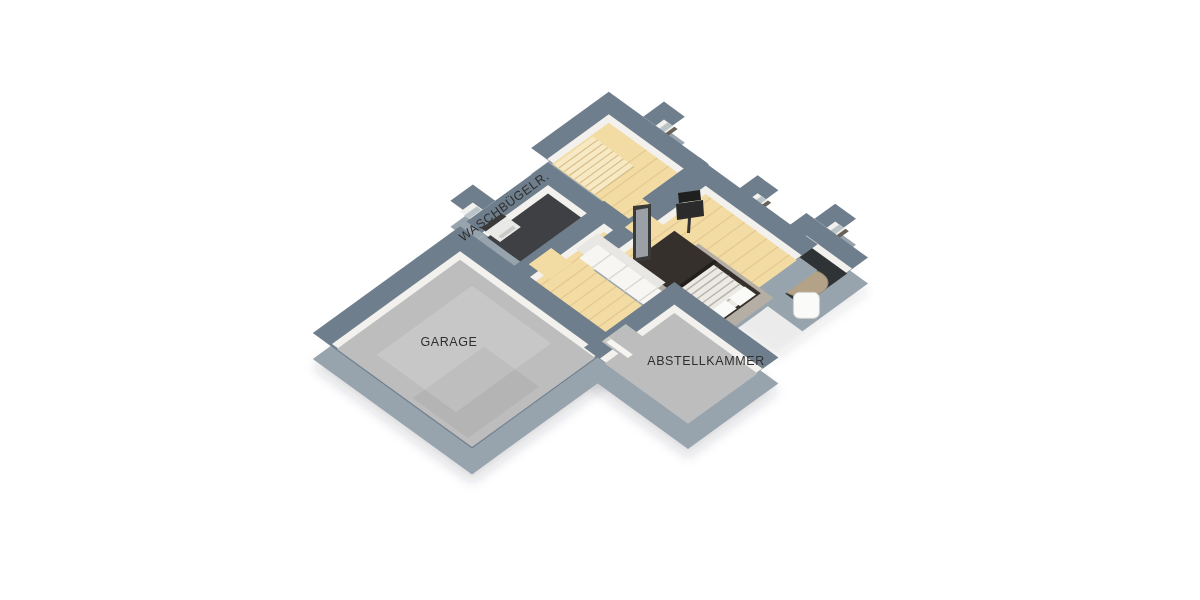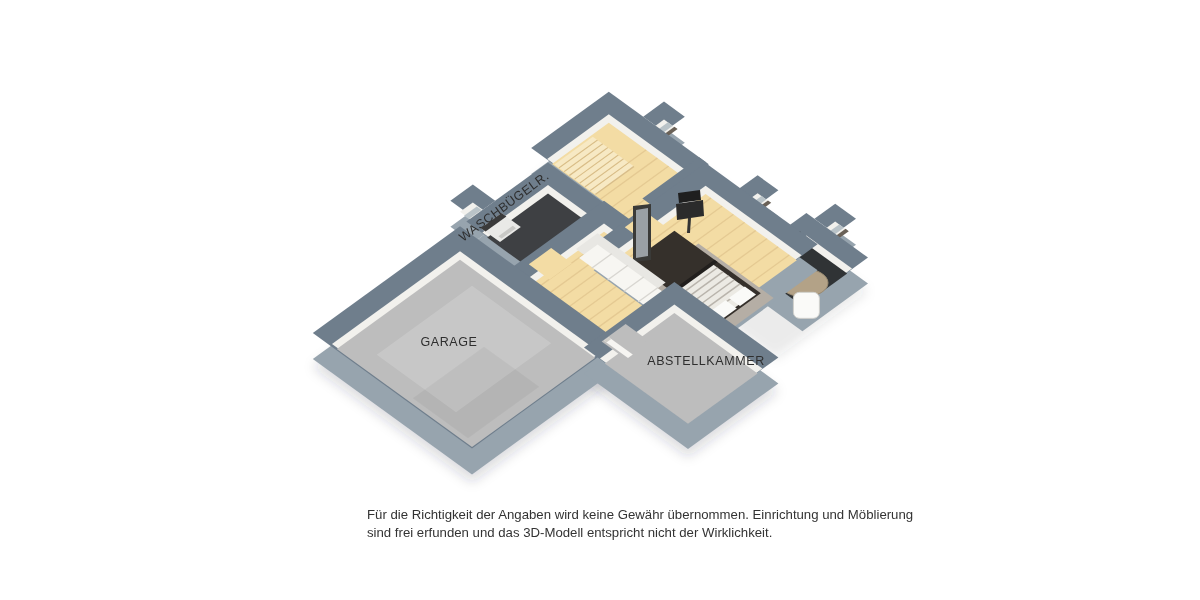--- a/index.html
+++ b/index.html
@@ -215,17 +215,13 @@
         </g>
         <g>
           <polygon points="604.0,340.7 608.8,337.2 632.8,354.6 628.0,358.1" fill="#f6f5f2"></polygon>
           <polygon points="604.0,340.7 608.8,337.2 611.2,338.9 606.4,342.4" fill="#cfcdc8"></polygon>
         </g>
       </g>
     <text class="room-label" x="449" y="346" text-anchor="middle">GARAGE</text>
     <text class="room-label" x="706" y="365" text-anchor="middle">ABSTELLKAMMER</text>
     <text class="room-label" transform="translate(463,242) rotate(-36.5)">WASCHBÜGELR.</text>
   </svg>
-  <div id="disclaimer">
-    <span>Für die Richtigkeit der Angaben wird keine Gewähr übernommen. Einrichtung und Möblierung</span><br>
-    <span>sind frei erfunden und das 3D-Modell entspricht nicht der Wirklichkeit.</span>
-  </div>
 </div>
 
 </body></html>

